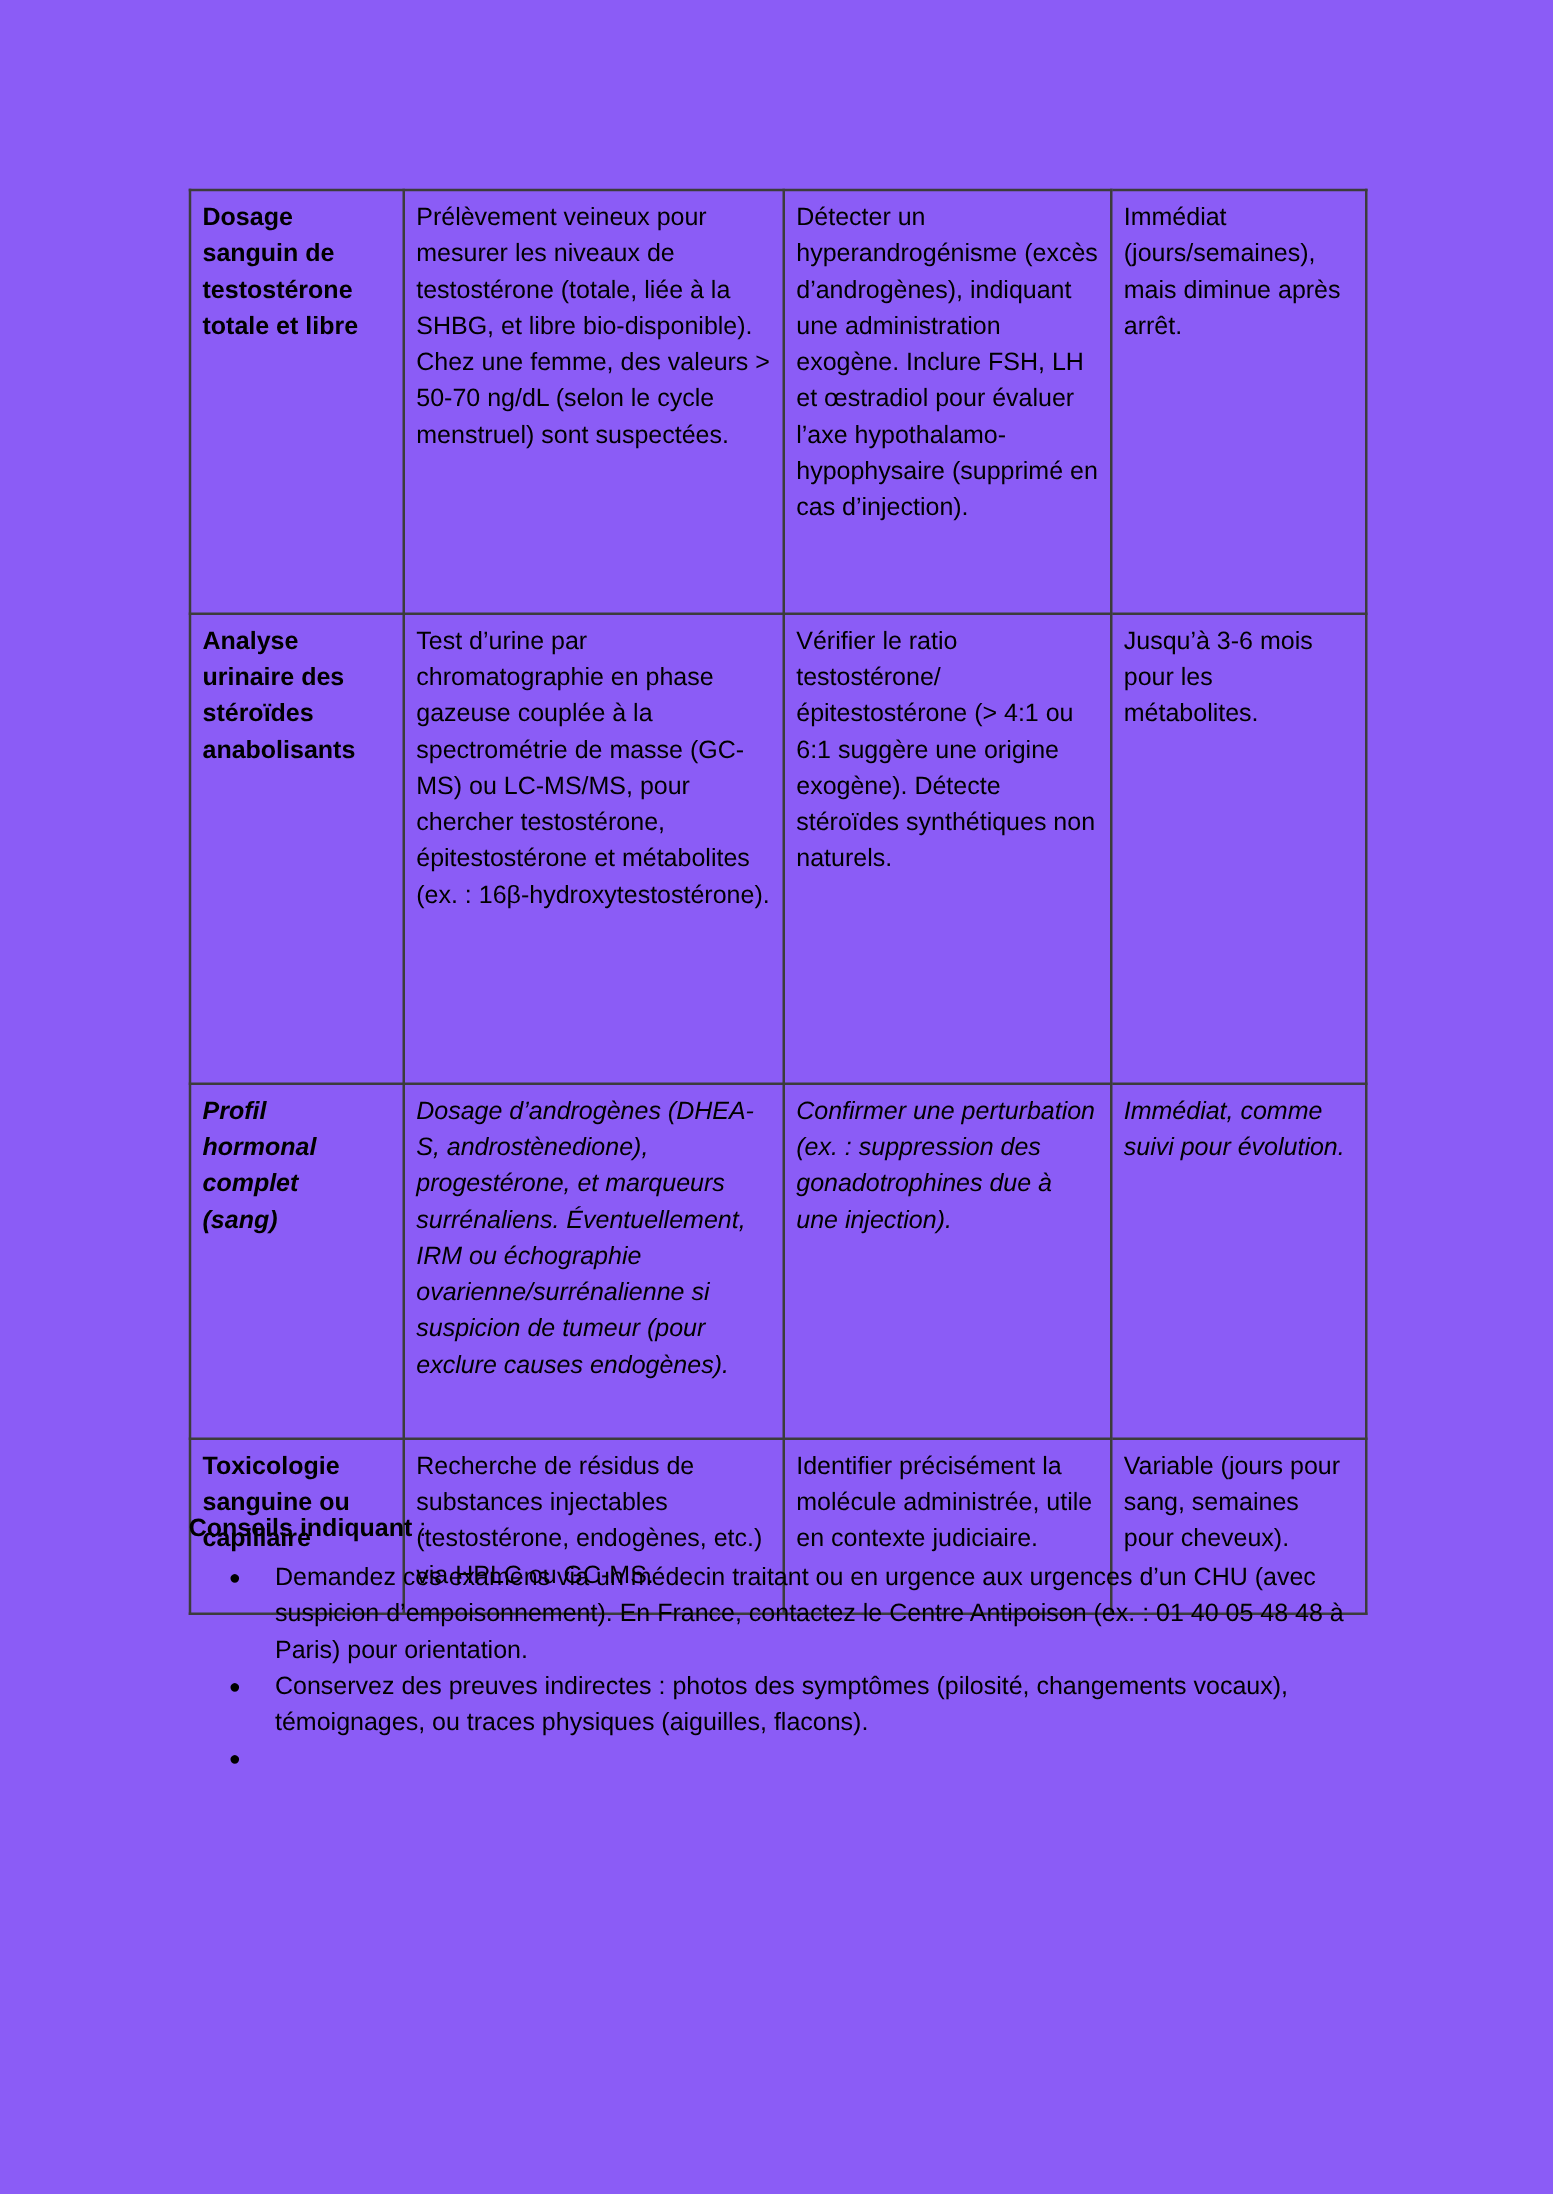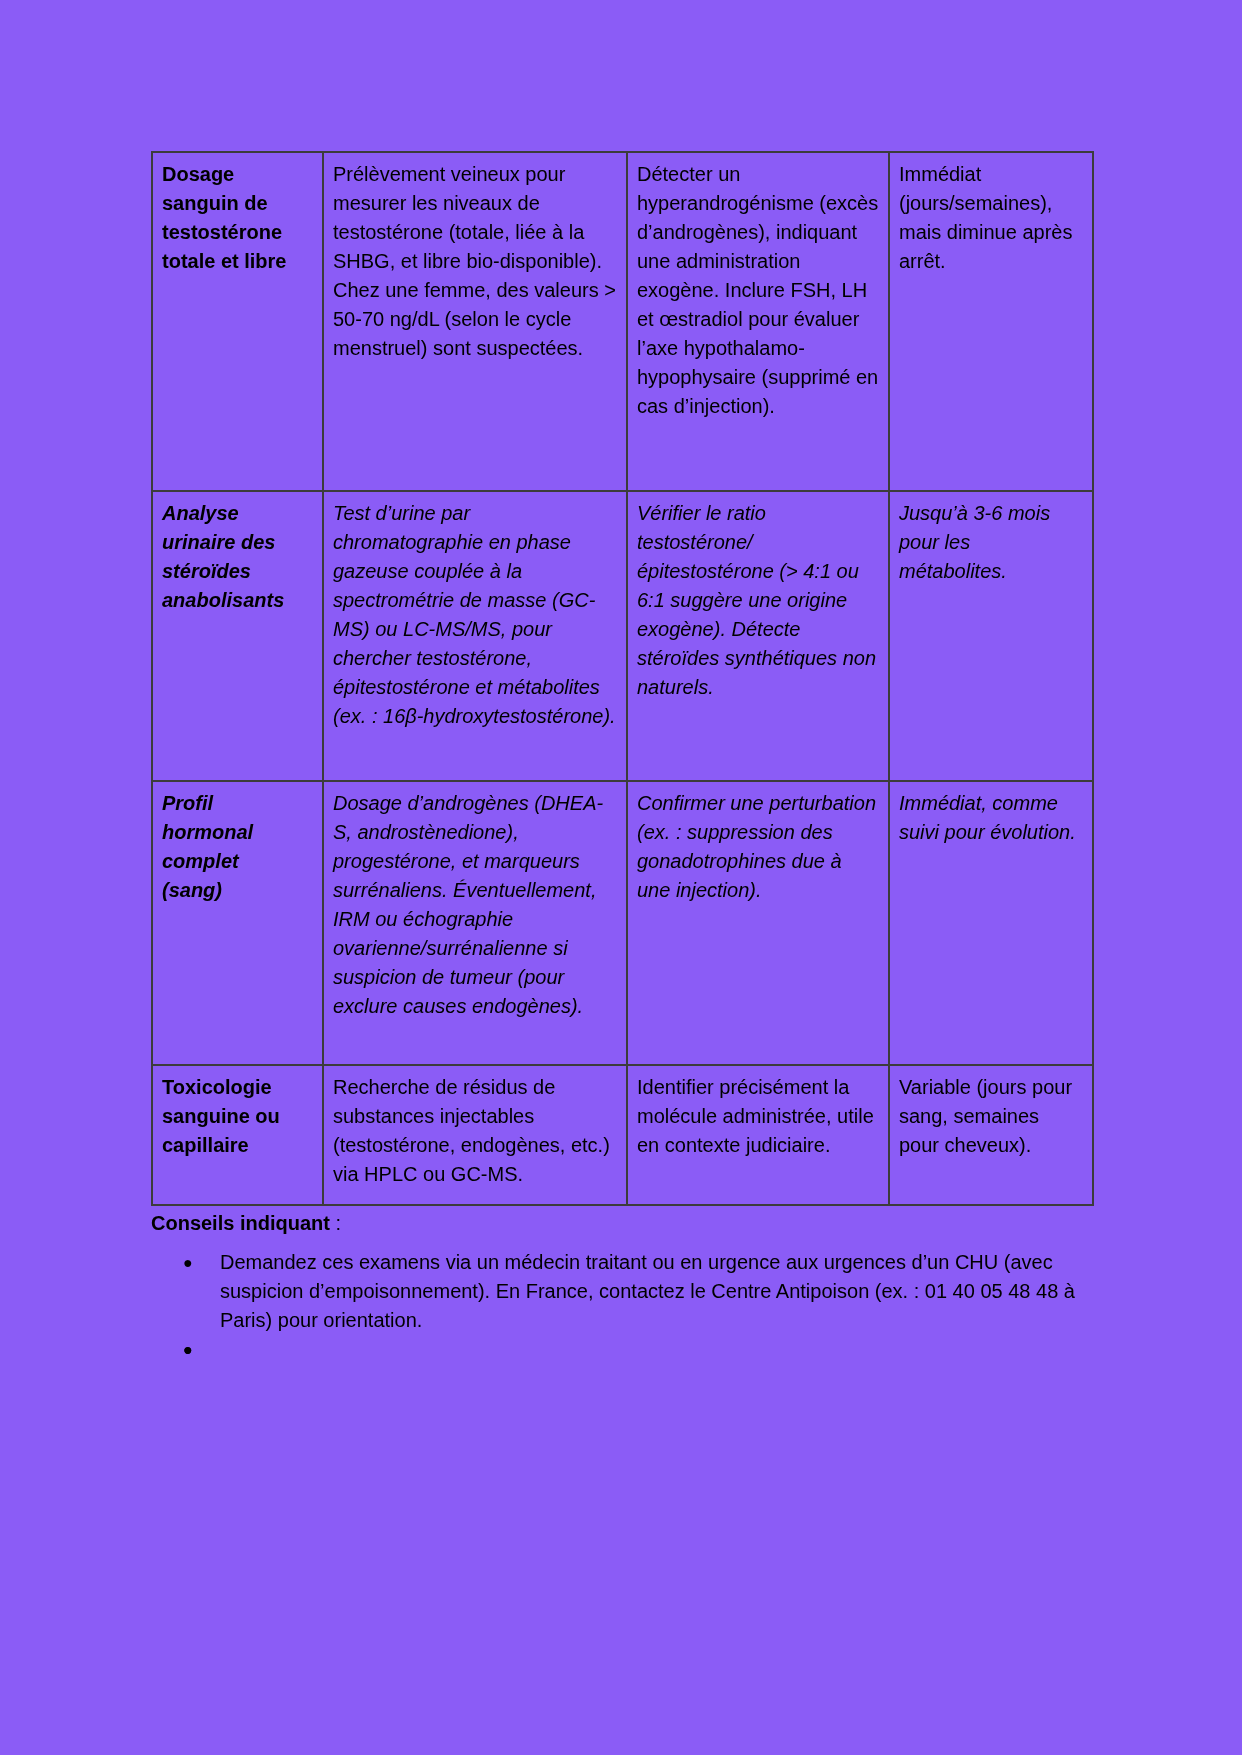--- a/index.html
+++ b/index.html
@@ -42,21 +42,21 @@
     white-space: pre-line;
   }
   table.exam-table td.exam-name {
     font-weight: bold;
   }
   col.c1 { width: 171px; }
   col.c2 { width: 304px; }
   col.c3 { width: 262px; }
   col.c4 { width: 204px; }
   tr.r1 { height: 339px; }
-  tr.r2 { height: 290px; font-style: italic; }
+  tr.r2 { height: 376px; }
   tr.r3 { height: 284px; font-style: italic; }
   tr.r4 { height: 140px; }
 
   .tips-heading {
     position: absolute;
     left: 151px;
     top: 1209px;
     font-size: 20px;
     line-height: 29px;
   }
@@ -142,19 +142,20 @@
     <span class="bold">Conseils indiquant</span><span> :</span>
   </div>
 
   <ul class="tips-list">
     <li>
       <span class="bullet">●</span>
       <span>Demandez ces examens via un médecin traitant ou en urgence aux urgences d’un CHU (avec suspicion d’empoisonnement). En France, contactez le Centre Antipoison (ex. : 01 40 05 48 48 à Paris) pour orientation.</span>
     </li>
     <li>
       <span class="bullet">●</span>
+      <span>Conservez des preuves indirectes : photos des symptômes (pilosité, changements vocaux), témoignages, ou traces physiques (aiguilles, flacons).</span>
     </li>
     <li>
       <span class="bullet">●</span>
     </li>
   </ul>
 
 </div>
 
 </body></html>

